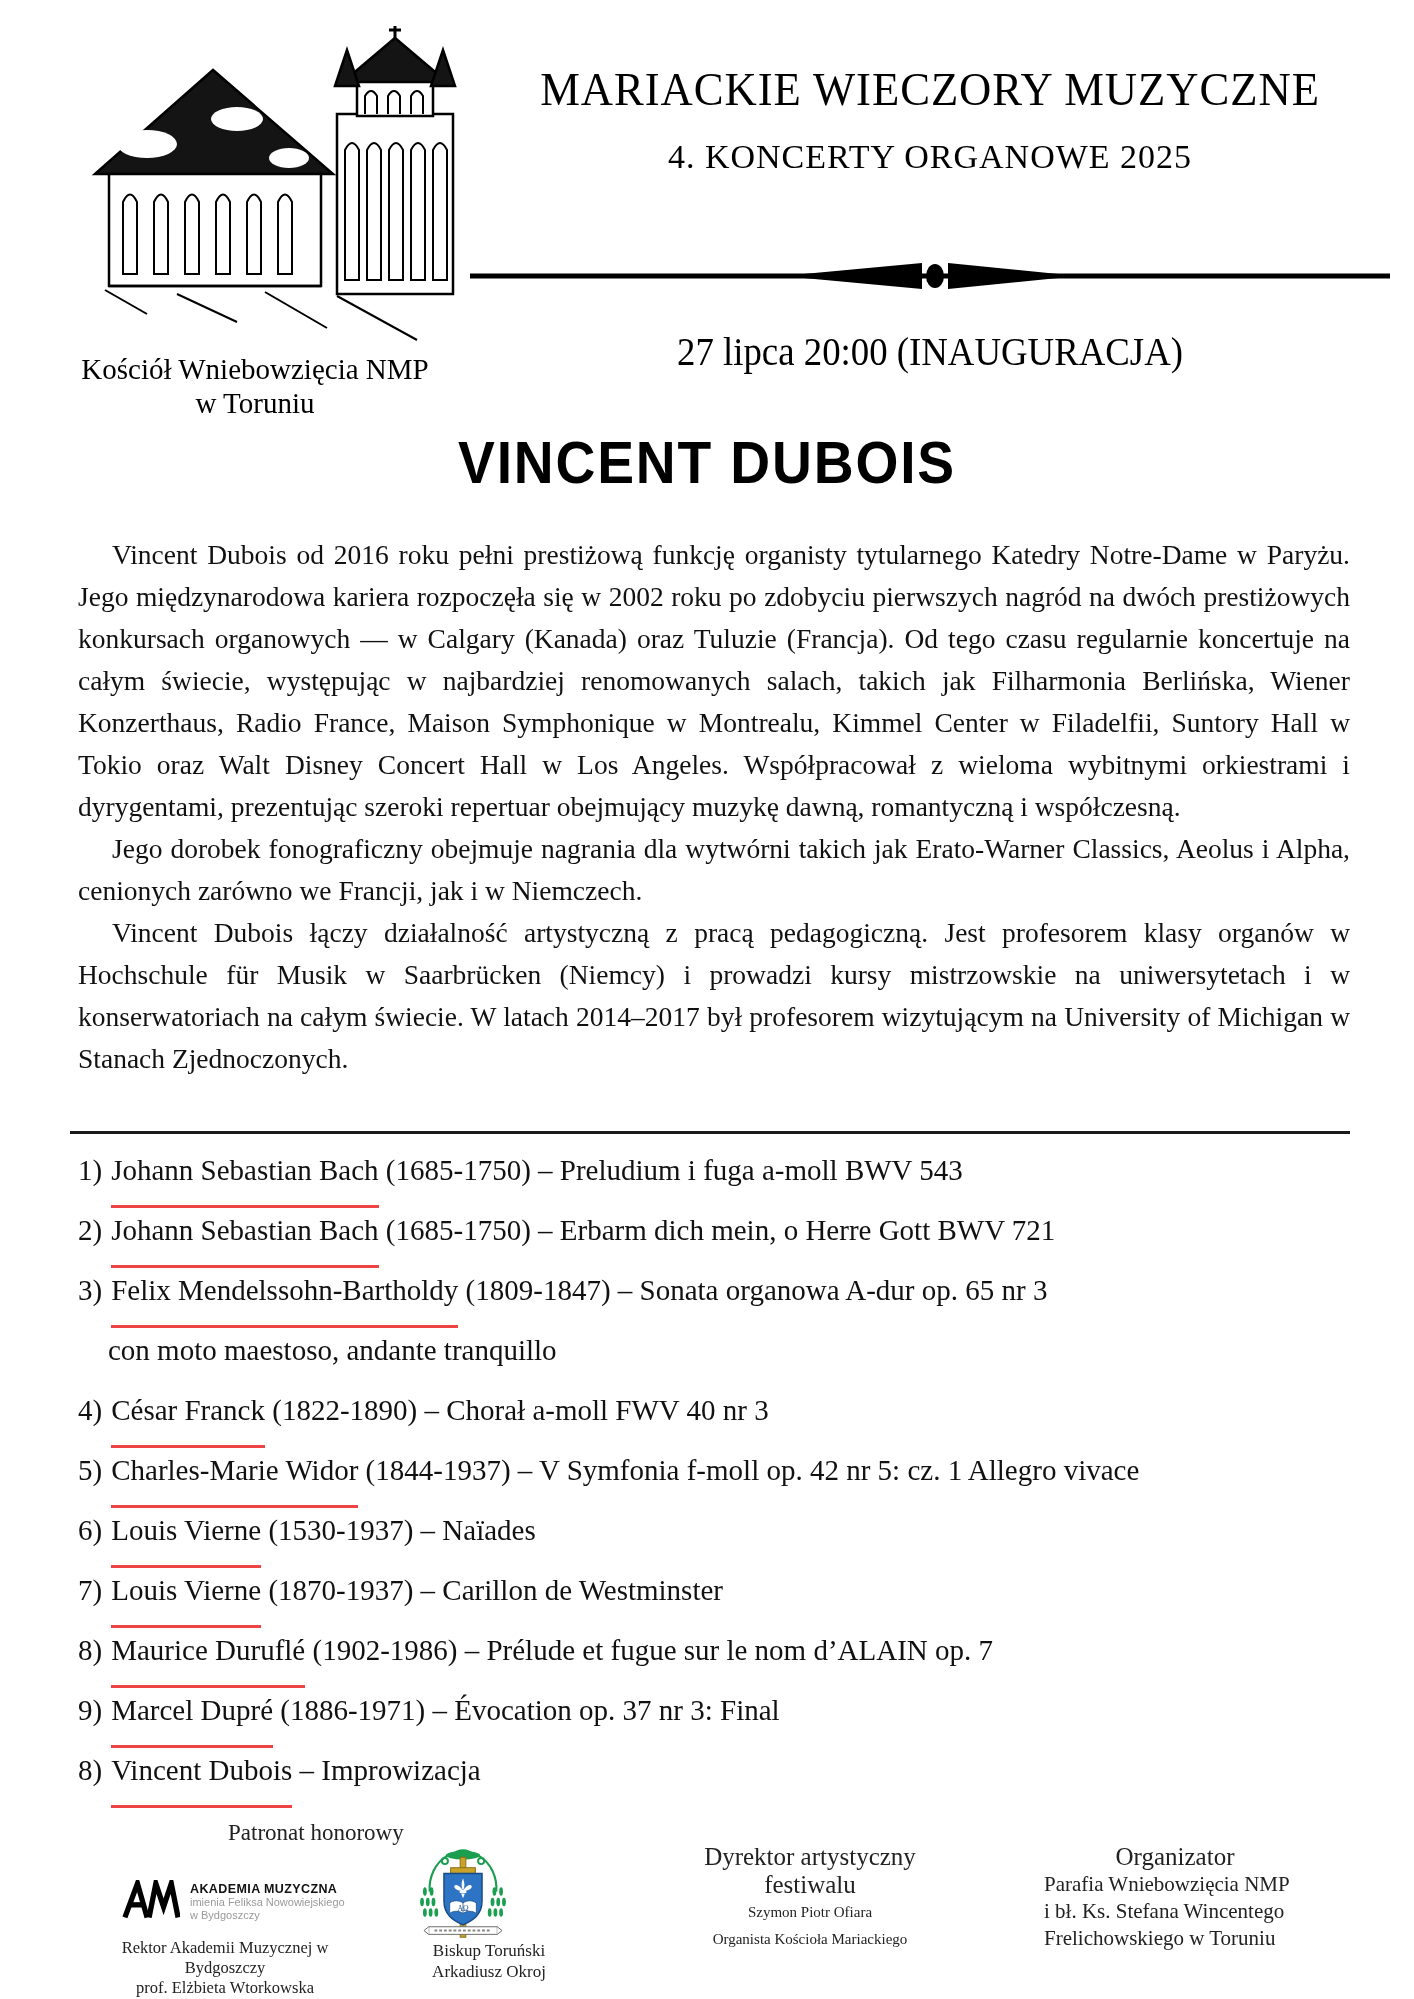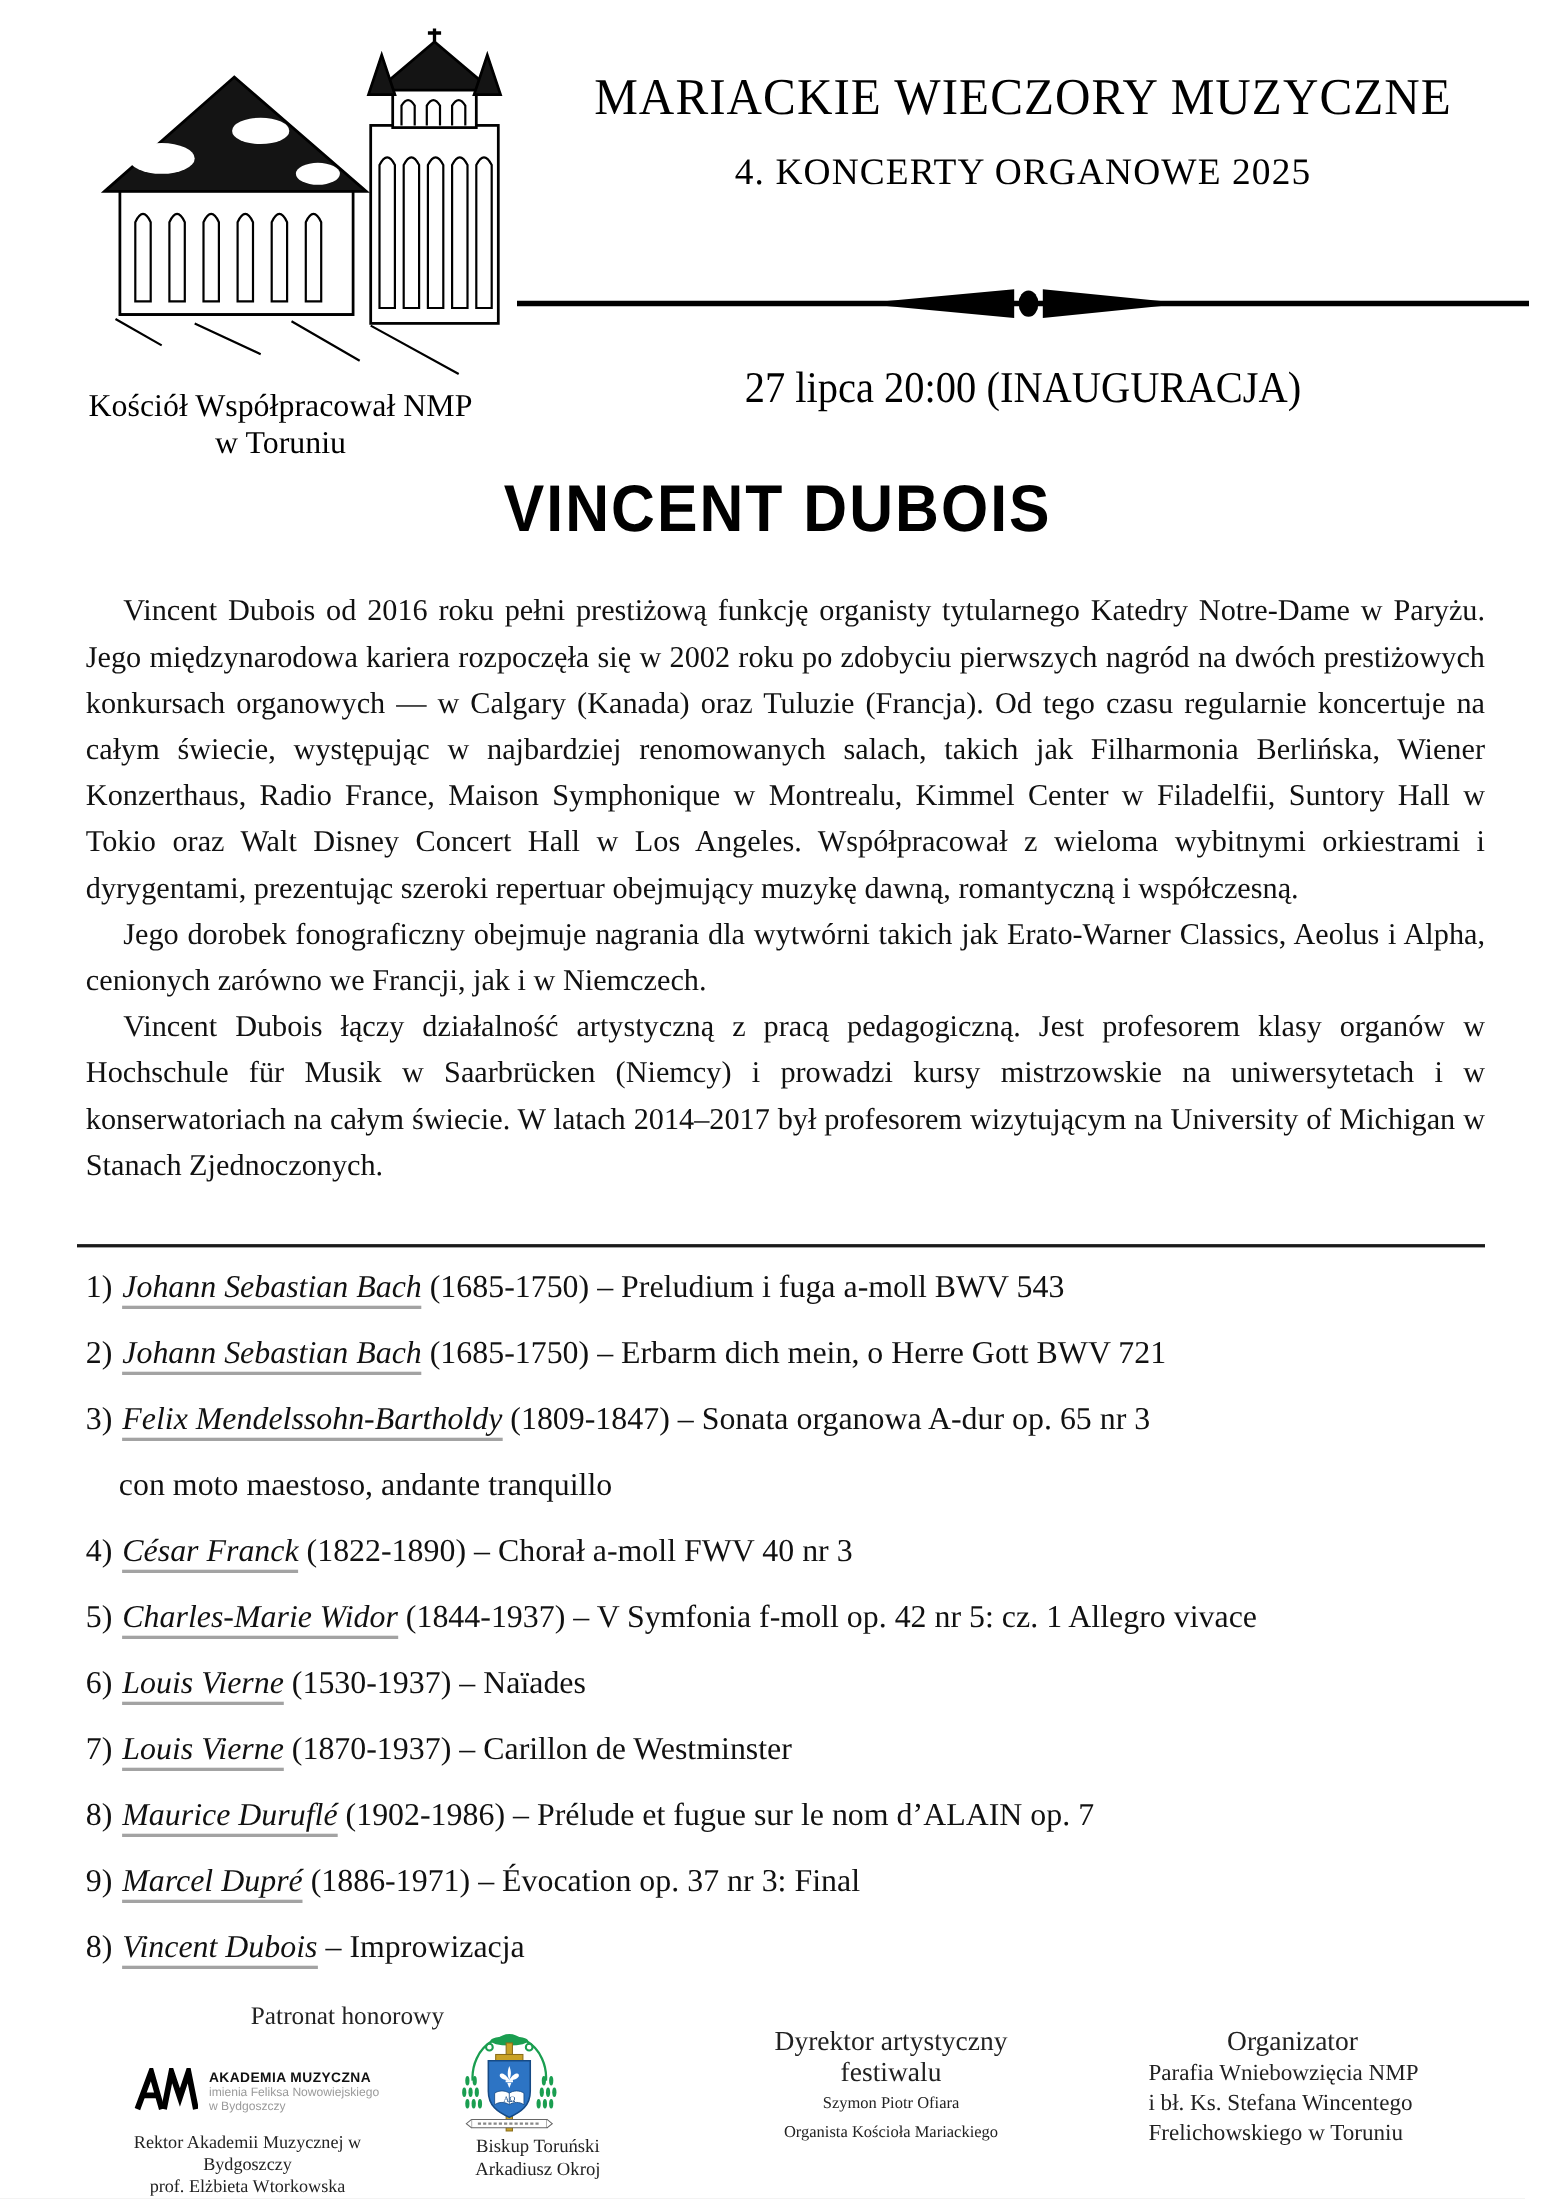--- a/index.html
+++ b/index.html
@@ -23,21 +23,21 @@
         letter-spacing:2px;transform:scaleX(.92);transform-origin:center;}
 
   .bio{position:absolute;left:78px;top:534px;width:1272px;}
   .bio p{margin:0;text-indent:34px;font-size:27.5px;line-height:42px;text-align:justify;color:#111;}
 
   .rule{position:absolute;left:70px;top:1131px;width:1280px;border-top:3px solid #1a1a1a;}
 
   .program{position:absolute;left:78px;top:1152px;width:1300px;}
   .prog-item{font-size:29px;line-height:36px;margin-bottom:24px;color:#111;white-space:nowrap;}
   .prog-item .num{margin-right:9px;}
-  .prog-item .composer{border-bottom:3px solid #a3a3a3;padding-bottom:1px;font-style:italic;}
+  .prog-item .composer{border-bottom:3px solid #ef4444;padding-bottom:19px;}
   .prog-cont{font-size:29px;line-height:36px;margin-bottom:24px;padding-left:30px;color:#111;}
 
   .patronat{position:absolute;left:228px;top:1820px;font-size:23px;color:#222;}
 
   .am-block{position:absolute;left:122px;top:1880px;width:230px;display:flex;align-items:flex-start;}
   .am-logo{width:58px;height:40px;flex:0 0 auto;}
   .am-text{margin-left:10px;padding-top:2px;font-family:"Liberation Sans",sans-serif;}
   .am-l1{font-size:12.5px;font-weight:bold;letter-spacing:.4px;color:#111;}
   .am-l2,.am-l3{font-size:11px;color:#9a9a9a;line-height:13px;}
   .am-caption{position:absolute;left:90px;top:1938px;width:270px;text-align:center;
@@ -76,21 +76,21 @@
       <polygon points="258,60 310,16 362,60" fill="#141414"></polygon>
       <line x1="310" y1="16" x2="310" y2="4" stroke-width="3"></line>
       <line x1="304" y1="8" x2="316" y2="8" stroke-width="3"></line>
       <polygon points="250,64 262,28 274,64" fill="#141414"></polygon>
       <polygon points="346,64 358,28 370,64" fill="#141414"></polygon>
       <path d="M20,268 L62,292 M92,272 L152,300 M180,270 L242,306 M252,274 L332,318" stroke-width="2"></path>
     </g>
   </svg>
 
   <div class="church-caption">
-    <div>Kościół Współpracował NMP</div>
+    <div>Kościół Wniebowzięcia NMP</div>
     <div>w Toruniu</div>
   </div>
 
   <div class="main-title">MARIACKIE WIECZORY MUZYCZNE</div>
   <div class="subtitle">4. KONCERTY ORGANOWE 2025</div>
 
   <svg class="divider" viewBox="0 0 920 36" preserveAspectRatio="none" aria-hidden="true">
     <line x1="0" y1="18" x2="920" y2="18" stroke="#000" stroke-width="5"></line>
     <polygon points="312,18 452,5 452,31" fill="#000"></polygon>
     <polygon points="608,18 478,5 478,31" fill="#000"></polygon>

